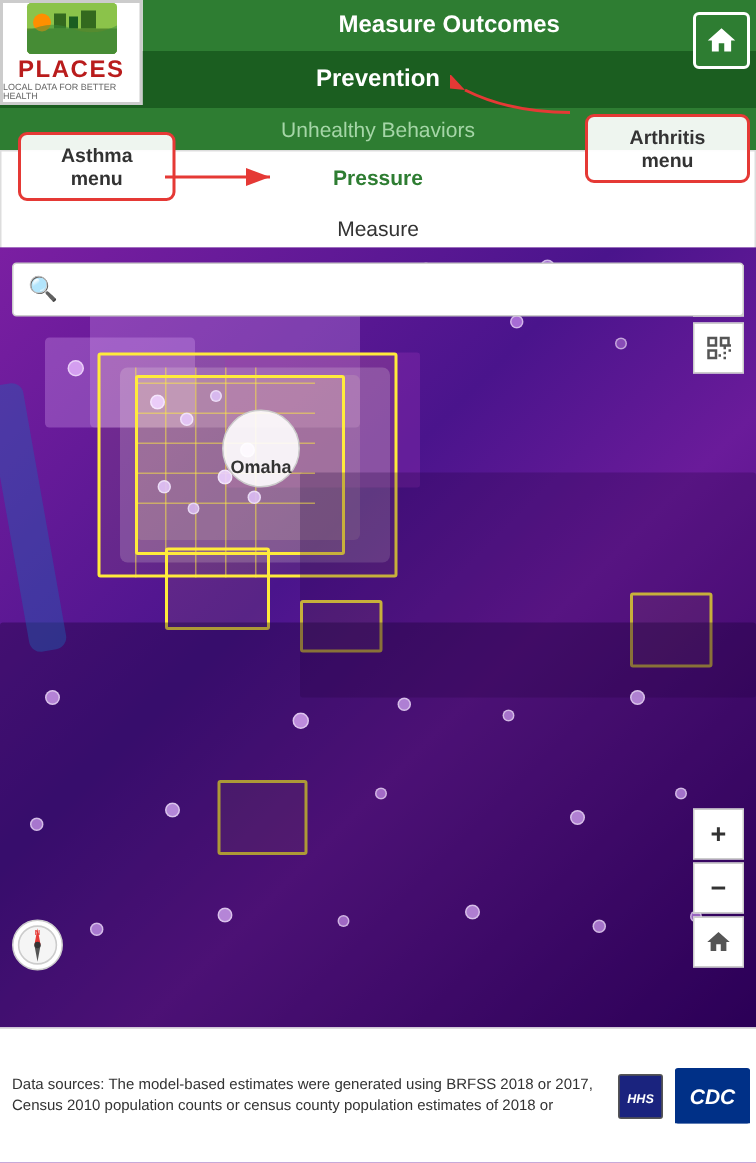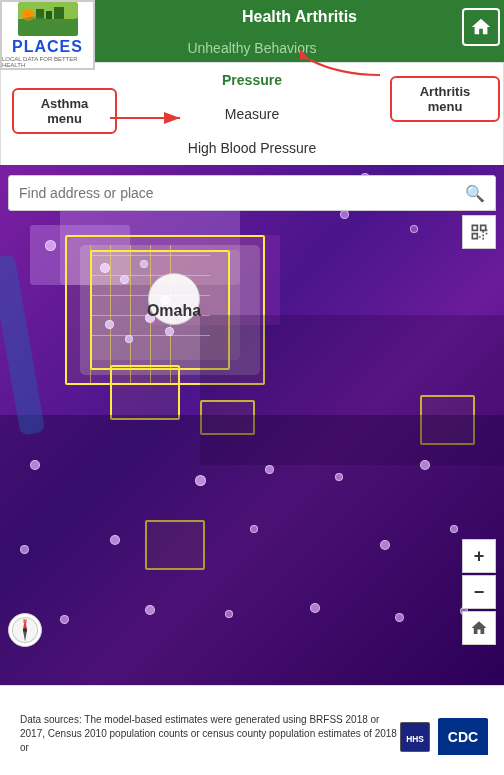--- a/index.html
+++ b/index.html
@@ -8,21 +8,21 @@
     .header-prevention { background: #1b5e20; color: #fff; text-align: center; padding: 10px 0; font-size: 16px; font-weight: bold; }
     .header-unhealthy { background: #2e7d32; color: #a5d6a7; text-align: center; padding: 6px 0; font-size: 14px; }
 
     
     .home-btn { position: absolute; top: 8px; right: 4px; width: 38px; height: 38px; background: #2e7d32; border: 2px solid #fff; border-radius: 4px; display: flex; align-items: center; justify-content: center; cursor: pointer; z-index: 100; }
     .home-btn svg { fill: #fff; width: 22px; height: 22px; }
 
     
     .logo-area { position: absolute; top: 0; left: 0; width: 95px; height: 70px; background: #fff; border: 2px solid #ccc; display: flex; flex-direction: column; align-items: center; justify-content: center; z-index: 50; }
     .logo-img { width: 60px; height: 36px; background: #8bc34a; border-radius: 3px; display: flex; align-items: center; justify-content: center; font-size: 8px; color: #fff; font-weight: bold; position: relative; overflow: hidden; }
-    .logo-text { font-size: 16px; font-weight: bold; color: #1d4ed8; letter-spacing: 1px; margin-top: 2px; }
+    .logo-text { font-size: 16px; font-weight: bold; color: #b91c1c; letter-spacing: 1px; margin-top: 2px; }
     .logo-subtitle { font-size: 6px; color: #666; }
 
     
     .dropdown-container { position: relative; background: #fff; border: 1px solid #ddd; margin: 0; }
     .dropdown-item { text-align: center; padding: 9px 0; font-size: 14px; cursor: pointer; }
     .dropdown-item.selected { color: #2e7d32; font-weight: bold; }
     .dropdown-item.normal { color: #333; }
 
     
     .annotation-box { position: absolute; border: 2px solid #e53935; border-radius: 6px; background: rgba(255,255,255,0.92); padding: 6px 10px; font-size: 13px; font-weight: bold; color: #333; z-index: 200; }
@@ -42,23 +42,23 @@
     .map-outline-area { position: absolute; border: 2px solid #ffeb3b; background: rgba(255,235,59,0.08); border-radius: 2px; }
 
     
     .map-circle { position: absolute; border-radius: 50%; border: 1px solid rgba(255,255,255,0.5); }
 
     
     .city-label { position: absolute; background: rgba(255,255,255,0.9); border-radius: 50%; width: 52px; height: 52px; display: flex; align-items: center; justify-content: center; font-size: 12px; font-weight: bold; color: #333; border: 1px solid #ccc; }
     .map-ctrl-btn { width: 34px; height: 34px; background: #fff; border: 1px solid #ccc; display: flex; align-items: center; justify-content: center; cursor: pointer; margin-bottom: 2px; font-size: 16px; font-weight: bold; color: #333; }
 
     
-    .footer { position: absolute; bottom: 0; left: 0; right: 0; height: 90px; background: #fff; border-top: 1px solid #ddd; display: flex; align-items: flex-end; padding: 20px; }
+    .footer { position: absolute; bottom: 0; left: 0; right: 0; height: 90px; background: #fff; border-top: 1px solid #ddd; display: flex; align-items: center; padding: 8px; }
     .footer-text { font-size: 10px; color: #333; flex: 1; line-height: 1.4; }
-    .footer-logo { width: 80px; display: flex; flex-direction: column; align-items: center; }
+    .footer-logo { width: 80px; display: flex; flex-direction: column; align-items: center; font-style: italic; }
     .cdc-logo { width: 70px; height: 50px; background: #003087; border-radius: 3px; display: flex; align-items: center; justify-content: center; }
     .hhs-logo { width: 30px; height: 30px; background: #555; border-radius: 2px; margin-right: 4px; display: flex; align-items: center; justify-content: center; }
 
     
     .map-light { position: absolute; background: rgba(255,255,255,0.15); border-radius: 3px; }
     .map-mid { position: absolute; background: rgba(180,100,200,0.4); border-radius: 2px; }
     .map-dark { position: absolute; background: rgba(30,0,60,0.5); border-radius: 2px; }
 
     
     .compass { position: absolute; bottom: 100px; left: 8px; width: 34px; height: 34px; background: #fff; border: 1px solid #ccc; border-radius: 50%; display: flex; align-items: center; justify-content: center; z-index: 60; }
@@ -86,21 +86,24 @@
     <div class="logo-subtitle">LOCAL DATA FOR BETTER HEALTH</div>
   </div>
 
   <div class="home-btn" style="position:absolute;top:8px;right:4px;">
     <svg viewBox="0 0 24 24" width="22" height="22" fill="#fff">
       <path d="M10 20v-6h4v6h5v-8h3L12 3 2 12h3v8z"></path>
     </svg>
   </div>
 
   <div class="header-top" style="margin-left:95px;">
-    <span>Health Arthritis</span>
+    <span>Measure Outcomes</span>
+  </div>
+  <div class="header-prevention" style="margin-left:0;">
+    <span>Prevention</span>
   </div>
   <div class="header-unhealthy">
     <span>Unhealthy Behaviors</span>
   </div>
 
   <div class="dropdown-container">
     <div class="dropdown-item selected">
       <span>Pressure</span>
     </div>
     <div class="dropdown-item normal">
@@ -134,21 +137,20 @@
 <svg class="arrow-svg" style="position:absolute;right:114px;top:50px;z-index:201;" width="90" height="30">
   <defs>
     <marker id="arrowhead2" markerWidth="8" markerHeight="6" refX="0" refY="3" orient="auto">
       <polygon points="8 0, 0 3, 8 6" fill="#e53935"></polygon>
     </marker>
   </defs>
   <path d="M80 25 Q40 25 10 10" stroke="#e53935" stroke-width="2" fill="none" marker-end="url(#arrowhead2)"></path>
 </svg>
 
 <div class="search-bar">
-  <input type="text" placeholder="Find address or place" style="">
   <span class="search-icon">🔍</span>
 </div>
 
 <div class="map-area">
   <div class="map-canvas">
 
     <div class="map-light" style="left:60px;top:20px;width:180px;height:100px;background:rgba(230,180,255,0.25);"></div>
     <div class="map-light" style="left:30px;top:60px;width:100px;height:60px;background:rgba(220,170,245,0.3);"></div>
     <div class="map-mid" style="left:150px;top:70px;width:130px;height:90px;background:rgba(150,50,180,0.35);"></div>
 
@@ -211,21 +213,21 @@
     <div class="map-circle" style="left:450px;top:360px;width:8px;height:8px;background:rgba(190,140,228,0.8);"></div>
 
     <div class="map-circle" style="left:60px;top:450px;width:9px;height:9px;background:rgba(195,148,232,0.8);"></div>
     <div class="map-circle" style="left:145px;top:440px;width:10px;height:10px;background:rgba(208,162,240,0.8);"></div>
     <div class="map-circle" style="left:225px;top:445px;width:8px;height:8px;background:rgba(182,128,218,0.8);"></div>
     <div class="map-circle" style="left:310px;top:438px;width:10px;height:10px;background:rgba(202,155,235,0.8);"></div>
     <div class="map-circle" style="left:395px;top:448px;width:9px;height:9px;background:rgba(192,142,226,0.8);"></div>
     <div class="map-circle" style="left:460px;top:442px;width:8px;height:8px;background:rgba(178,125,215,0.8);"></div>
 
     <div class="city-label" style="left:148px;top:108px;">
-      <span style="font-size:16px;font-weight:bold;margin-top:24px;">Omaha</span>
+      <span style="font-size:12px;font-weight:bold;margin-top:24px;">Omaha</span>
     </div>
 
     <div class="map-ctrl-btn" style="position:absolute;right:8px;top:12px;">
       <svg viewBox="0 0 24 24" width="20" height="20">
           <path fill="#555" d="M11.99 18.54l-7.37-5.73L3 14.07l9 7 9-7-1.63-1.27-7.38 5.74zm.01-2.73l7.36-5.73L21 8.79l-9-7-9 7 1.63 1.28L12 15.81z"></path>
         </svg>
     </div>
     <div class="map-ctrl-btn" style="position:absolute;right:8px;top:50px;">
       <svg viewBox="0 0 24 24" width="20" height="20">
           <path fill="#555" d="M3 11h8V3H3v8zm2-6h4v4H5V5zm8-2v8h8V3h-8zm6 6h-4V5h4v4zM3 21h8v-8H3v8zm2-6h4v4H5v-4zm13 0h-2v2h2v-2zm0 4h-2v2h2v-2zm-2-6h2v-2h-2v2zm4 0v2h2v-2h-2zm-2-2h-2v2h2v-2zm2-2v2h2V9h-2zm-4 4h2v-2h-2v2zm-2 4h-2v2h2v-2z"></path>

